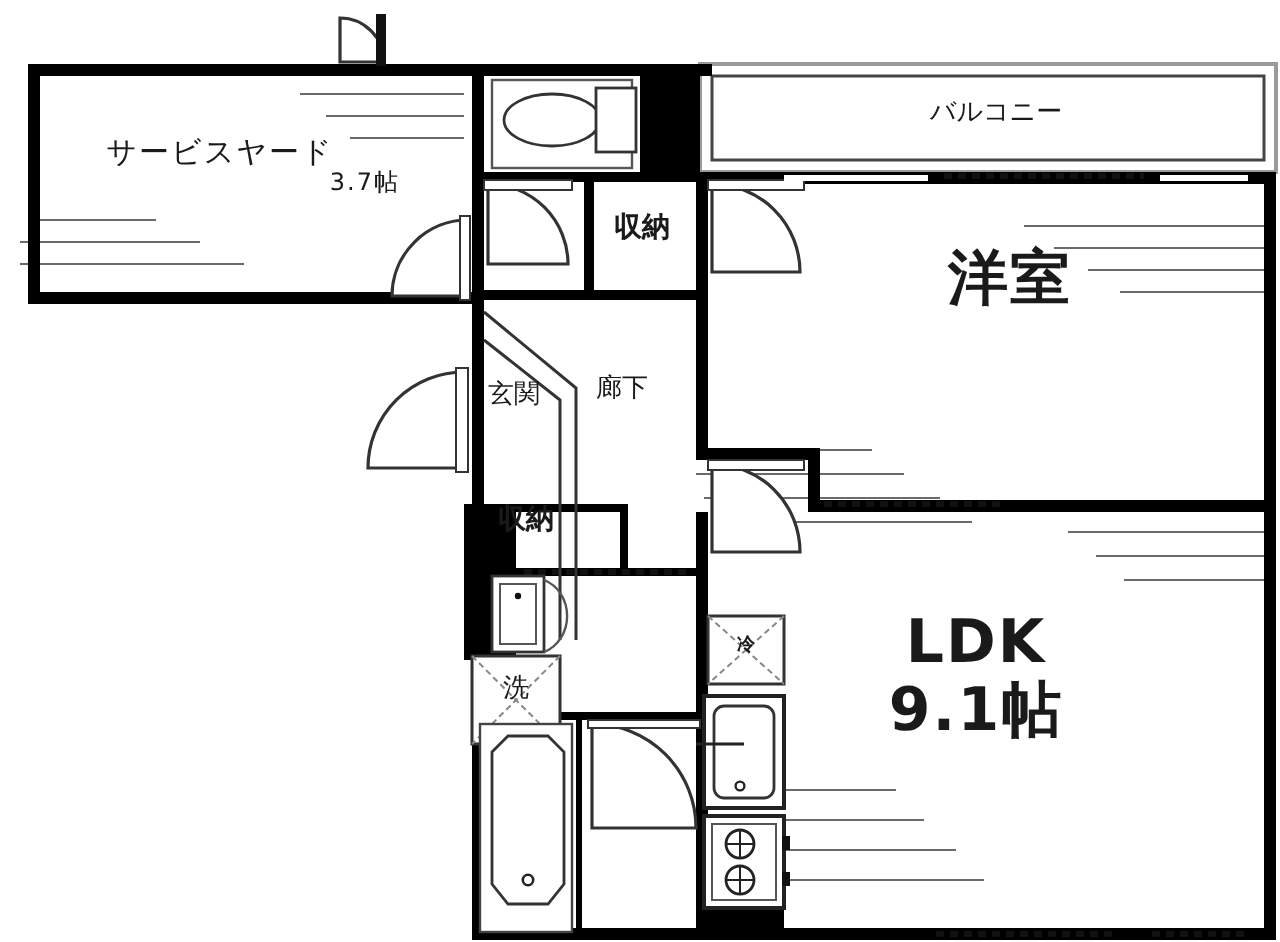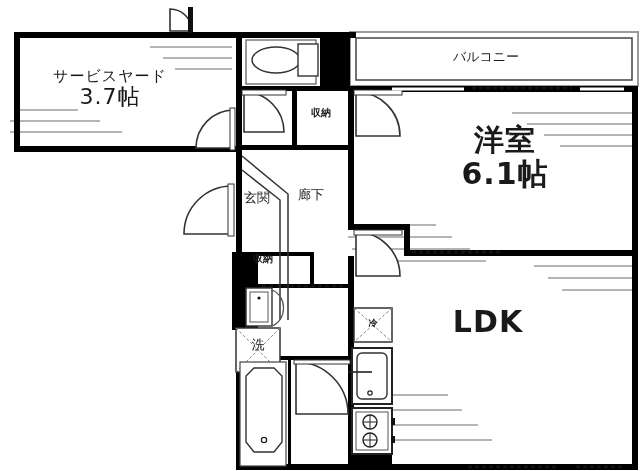--- a/index.html
+++ b/index.html
@@ -30,21 +30,21 @@
     color: #1a1a1a;
     text-align: center;
     white-space: nowrap;
     line-height: 1.12;
     pointer-events: none;
     font-family: "DejaVu Sans", "Liberation Sans", sans-serif;
   }
   .label-lg   { font-size: 30px; font-weight: 700; letter-spacing: 1px; }
   .label-md   { font-size: 15px; font-weight: 500; letter-spacing: 1px; }
   .label-sm   { font-size: 13px; font-weight: 500; letter-spacing: 0px; }
-  .label-xs   { font-size: 10px; font-weight: 600; letter-spacing: 0px; }
+  .label-xs   { font-size: 14px; font-weight: 600; letter-spacing: 0px; }
   .label-tiny { font-size: 9px;  font-weight: 600; letter-spacing: 0px; }
   .stack > div { display:block; }
 </style>
 </head>
 <body>
 
 <div id="floorplan-root">
 
   <svg id="floorplan-svg" viewBox="0 0 640 471">
 
@@ -221,32 +221,32 @@
 
     <g stroke="#ffffff" stroke-width="3">
       <line x1="392" y1="89" x2="464" y2="89"></line>
       <line x1="580" y1="89" x2="624" y2="89"></line>
     </g>
 
   </svg>
 
   <div class="room-label label-md stack" style="left:20px; top:68px; width:180px;">
     <div>サービスヤード</div>
-    <div style="font-size:22px;">3.7帖</div>
+    <div style="font-size:12px;text-align:right;">3.7帖</div>
   </div>
 
-  <div class="room-label label-sm" style="left:396px; top:50px; width:180px;">バルコニー</div>
+  <div class="room-label label-sm" style="left:408px; top:50px; width:180px;">バルコニー</div>
 
   <div class="room-label label-lg stack" style="left:420px; top:123px; width:170px;">
     <div>洋室</div>
-    <div>6.1帖</div>
   </div>
 
   <div class="room-label label-lg stack" style="left:398px; top:305px; width:180px;">
     <div>LDK</div>
+    <div>9.1帖</div>
   </div>
 
   <div class="room-label label-xs" style="left:301px; top:107px; width:40px;">収納</div>
 
   <div class="room-label label-xs" style="left:243px; top:253px; width:40px;">収納</div>
 
   <div class="room-label label-sm" style="left:237px; top:191px; width:40px;">玄関</div>
 
   <div class="room-label label-sm" style="left:291px; top:188px; width:40px;">廊下</div>
 

